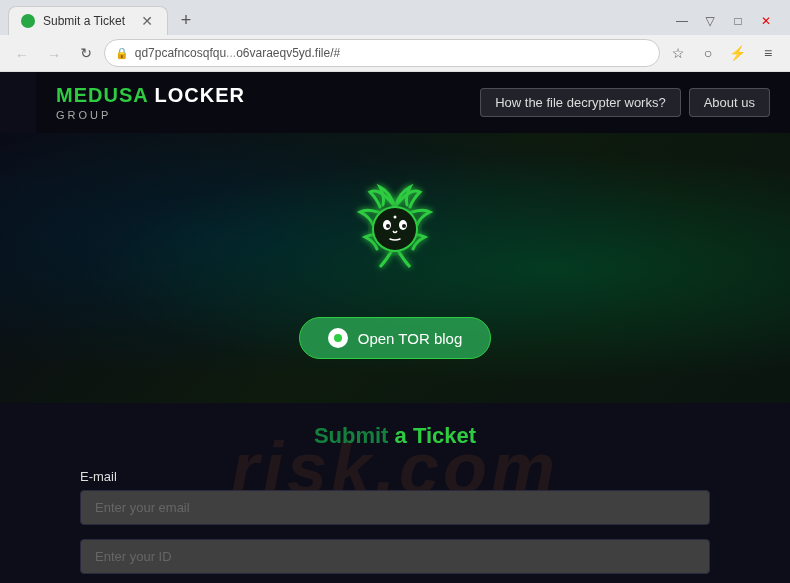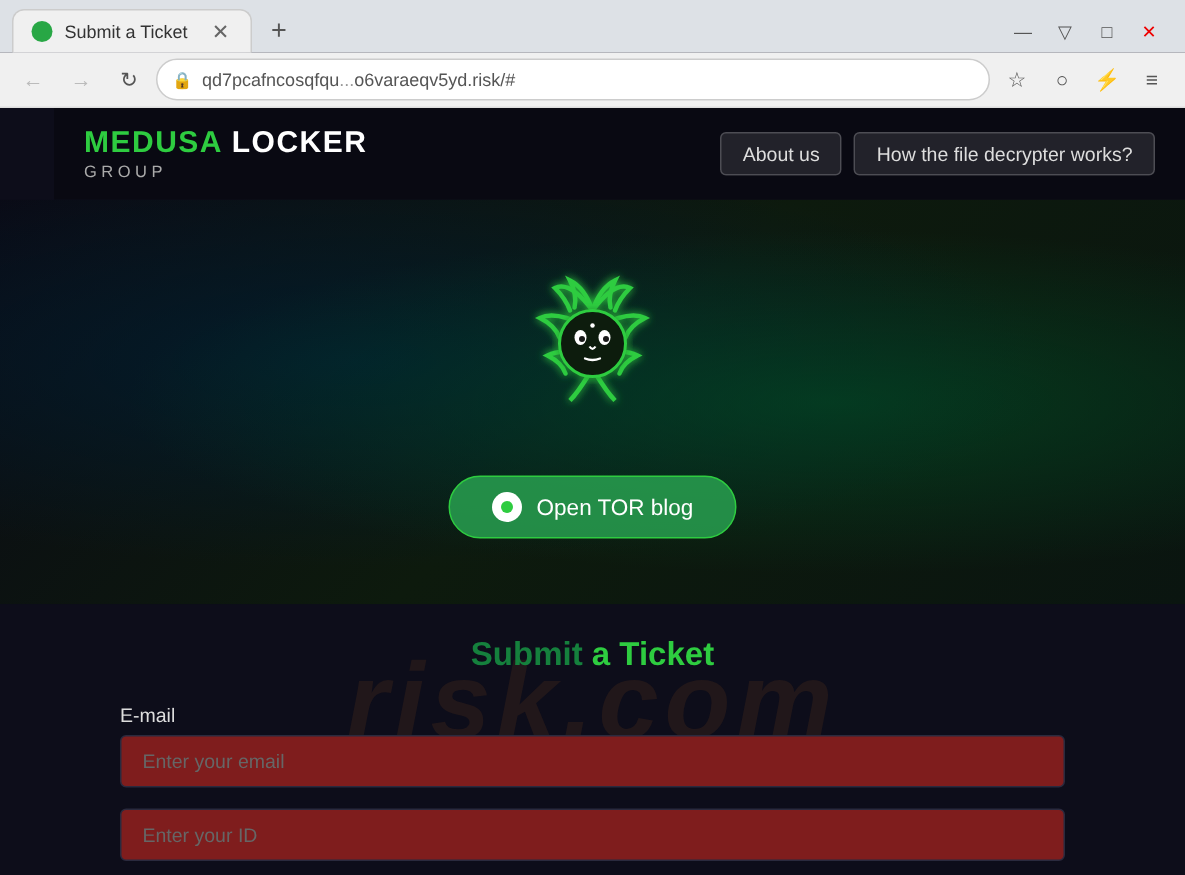--- a/index.html
+++ b/index.html
@@ -303,21 +303,21 @@
 
     .form-label {
       display: block;
       color: #ddd;
       font-size: 13px;
       margin-bottom: 6px;
     }
 
     .form-input {
       width: 100%;
-      background: #7f1d1d;
+      background: #404040;
       border: 1px solid #2a2a3e;
       color: #999;
       padding: 9px 14px;
       border-radius: 4px;
       font-size: 13px;
       outline: none;
     }
 
     .form-input::placeholder { color: #666; }
 
@@ -347,21 +347,21 @@
     </div>
   </div>
 
   <div class="nav-bar">
     <div class="nav-btn disabled">←</div>
     <div class="nav-btn disabled">→</div>
     <div class="nav-btn">↻</div>
     <div class="url-bar">
       <span class="url-lock">🔒</span>
       <span class="url-text">
-        <span>qd7pcafncosqfqu</span><span style="color:#999">...</span><span>o6varaeqv5yd.risk/#</span>
+        <span>qd7pcafncosqfqu</span><span style="color:#999">...</span><span>o6varaeqv5yd.file/#</span>
       </span>
     </div>
     <div class="nav-right-btns">
       <div class="nav-btn">☆</div>
       <div class="nav-btn">○</div>
       <div class="nav-btn">⚡</div>
       <div class="nav-btn">≡</div>
     </div>
   </div>
 </div>
@@ -369,22 +369,22 @@
 <div class="site-content">
 
   <nav class="site-nav">
     <div class="logo-area">
       <div class="logo-text">
         <span class="logo-medusa">MEDUSA</span><span class="logo-locker"> LOCKER</span>
       </div>
       <div class="logo-group">GROUP</div>
     </div>
     <div class="nav-links">
+      <button class="nav-link-btn">How the file decrypter works?</button>
       <button class="nav-link-btn">About us</button>
-      <button class="nav-link-btn">How the file decrypter works?</button>
     </div>
   </nav>
 
   <div class="hero-section">
     <div class="hero-bg"></div>
 
     <div class="medusa-logo">
       <svg viewBox="0 0 120 120" xmlns="http://www.w3.org/2000/svg">
 
         <defs>

